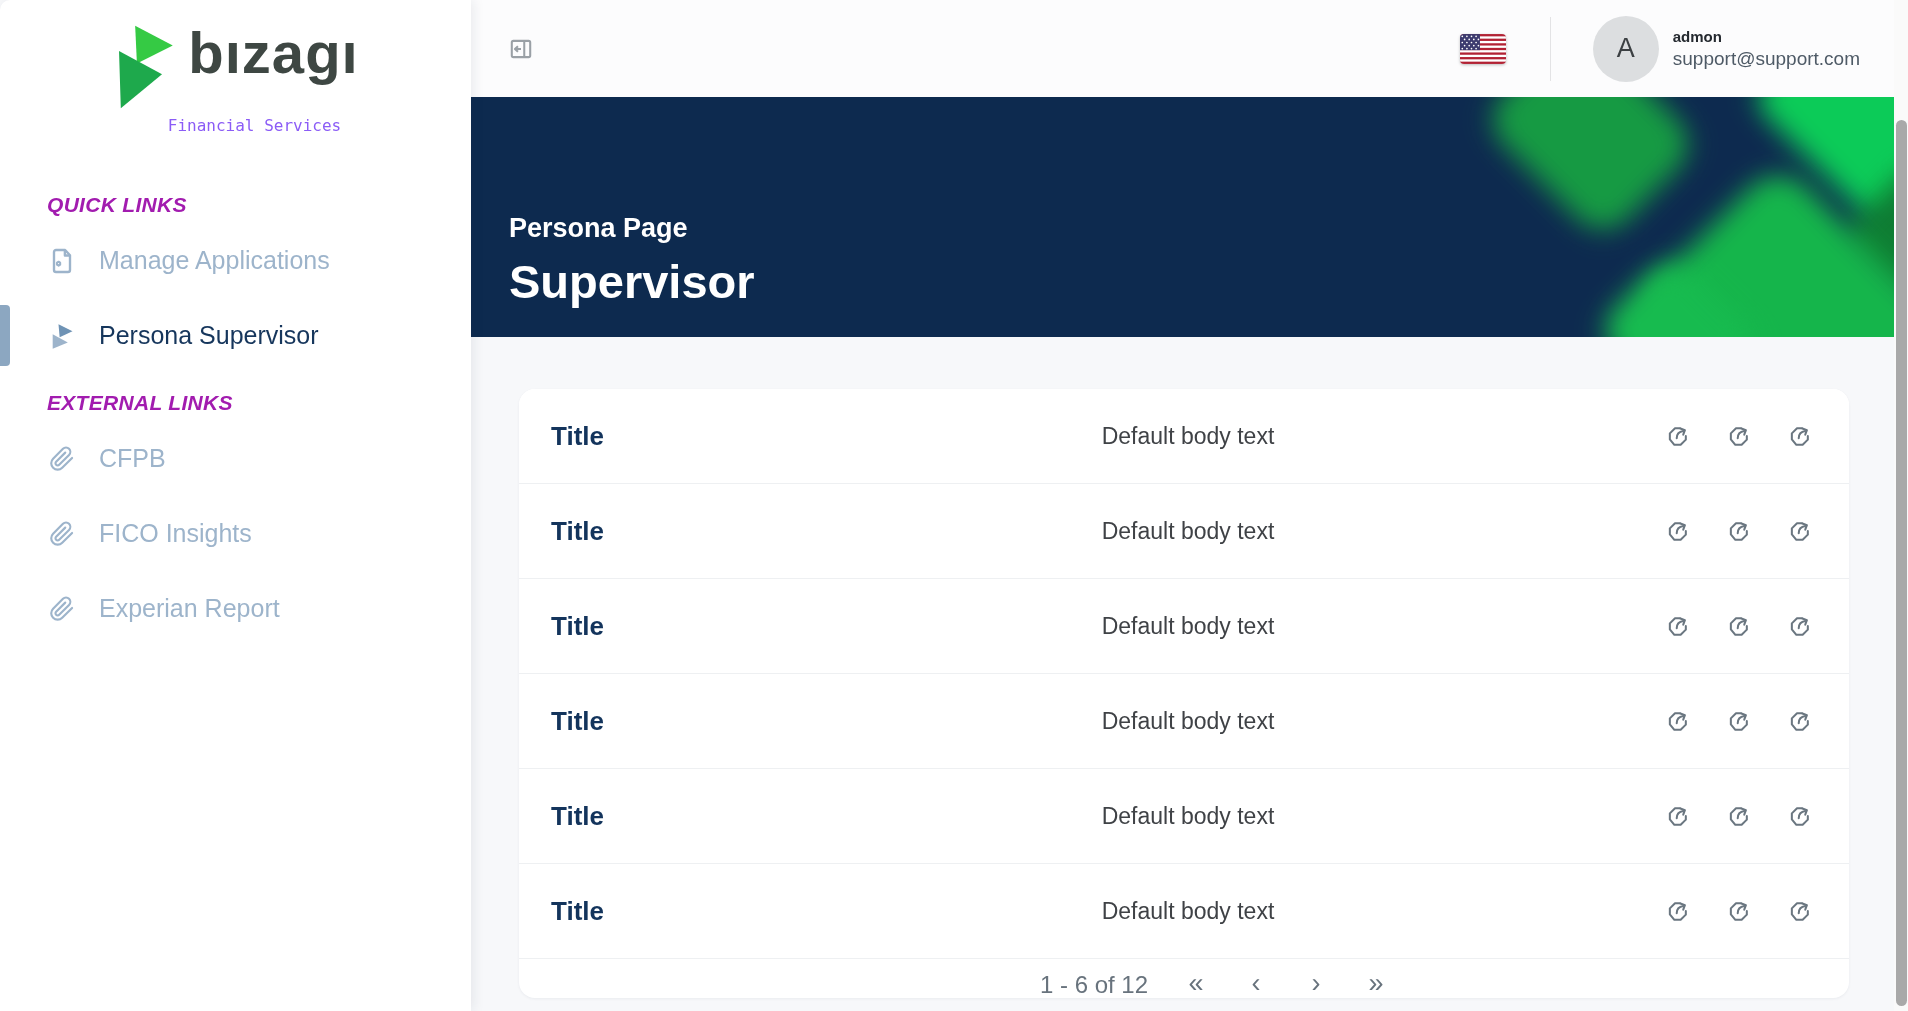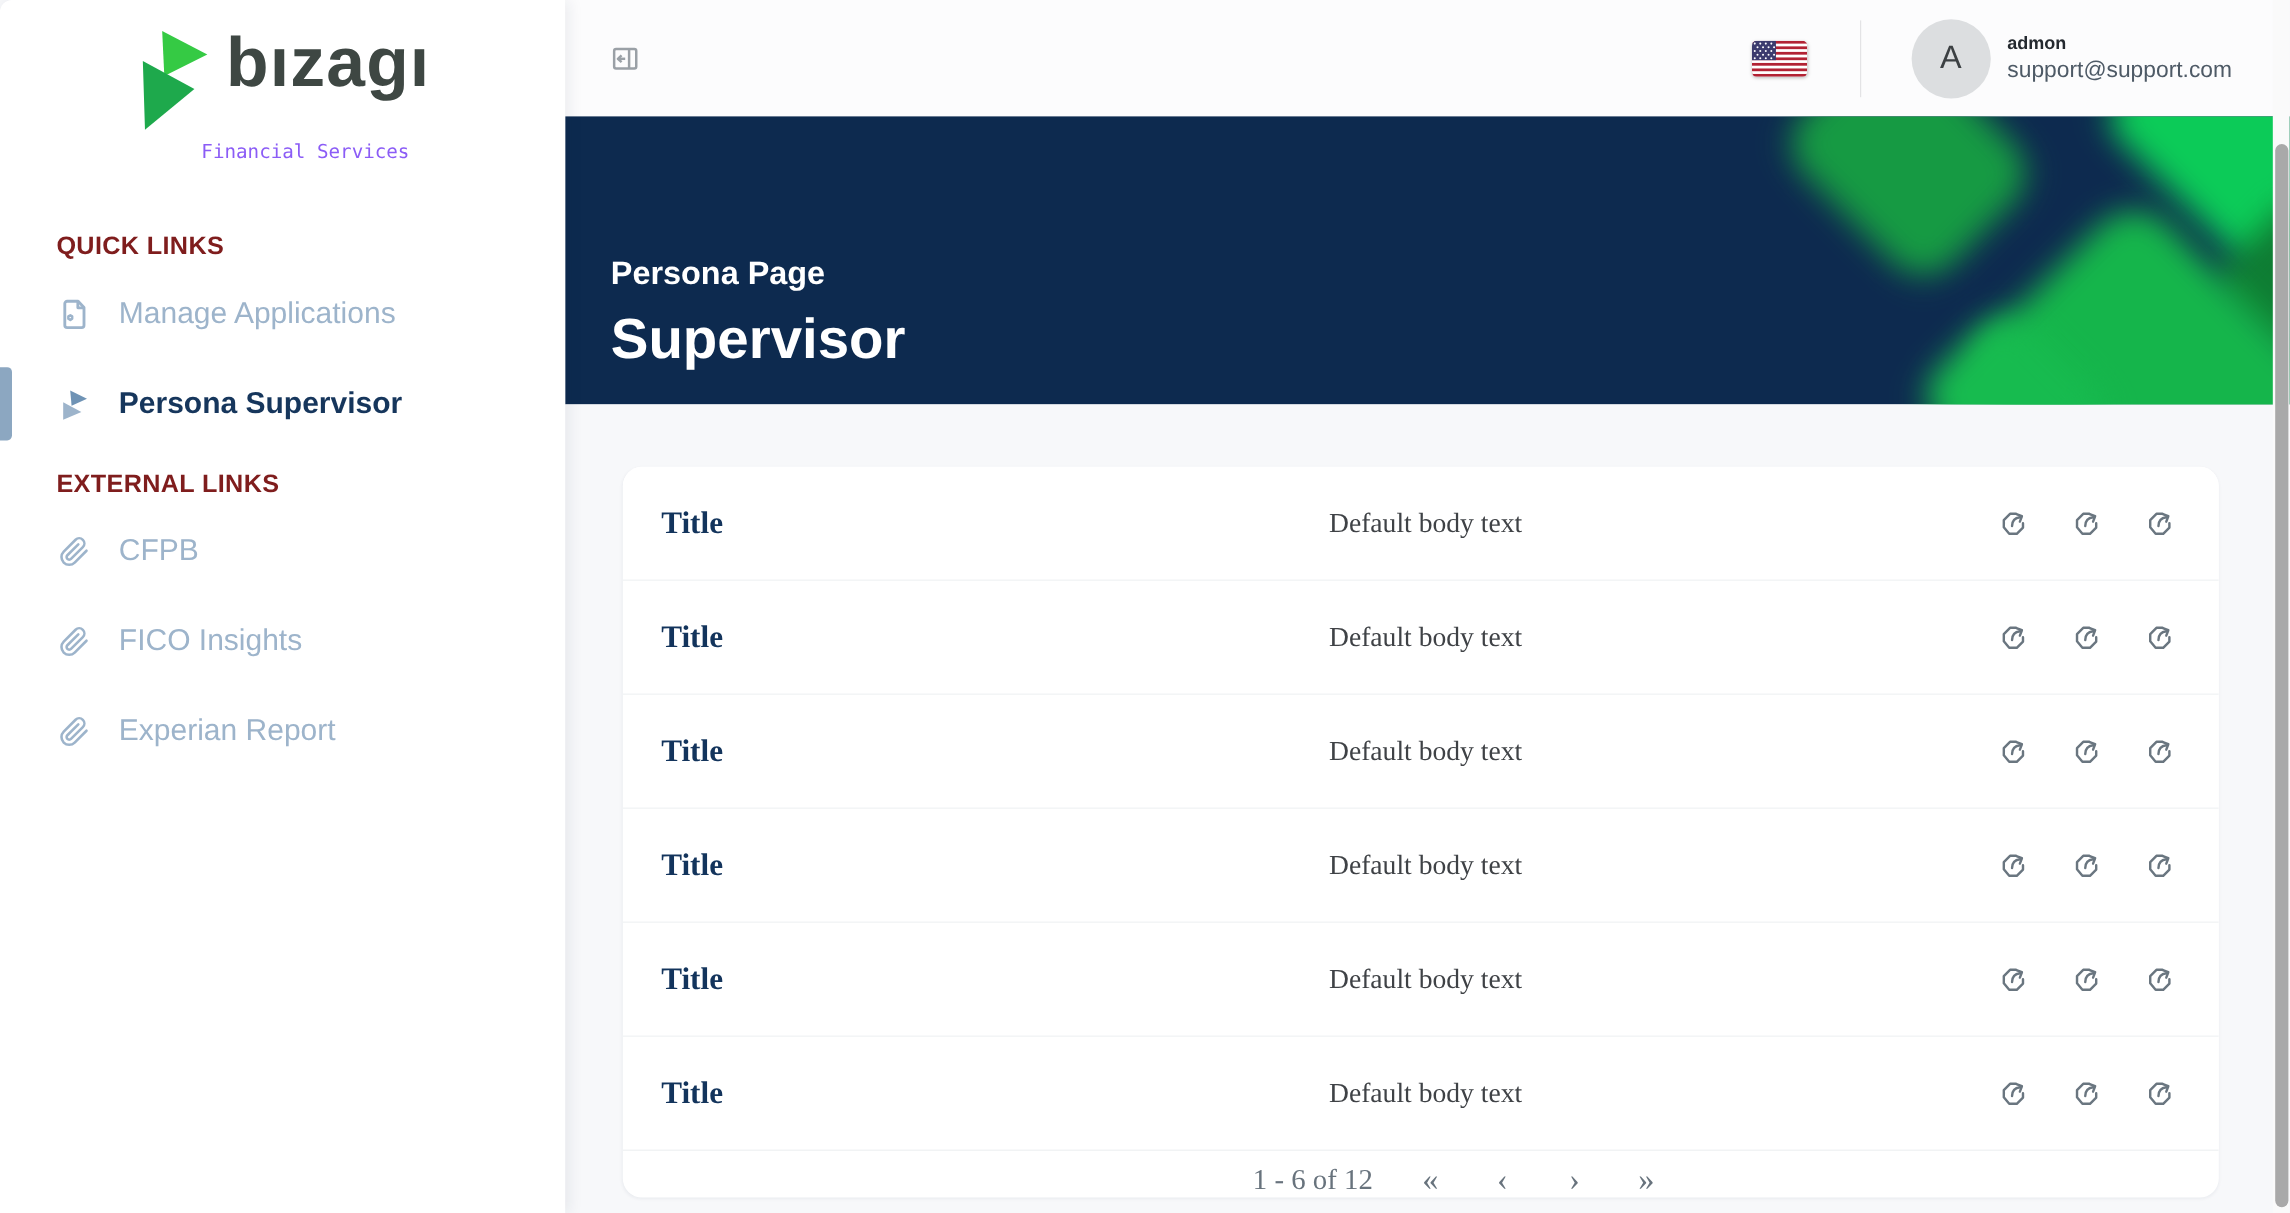--- a/index.html
+++ b/index.html
@@ -14,24 +14,24 @@
     background:#ffffff; position:relative; z-index:6;
     box-shadow:3px 0 12px rgba(20,40,70,0.08);
     border-top-left-radius:10px;
   }
   .logo-block { padding-top:24px; display:flex; flex-direction:column; align-items:center; }
   .logo-row { display:flex; align-items:flex-start; gap:10px; }
   .wordmark { font-size:58px; font-weight:700; color:#3e4743; letter-spacing:1px; line-height:1; }
   .logo-sub { font-family:"DejaVu Sans Mono", monospace; font-size:16px; color:#8b5cf6; margin-top:2px; margin-left:38px; letter-spacing:0px; }
 
   .nav { margin-top:58px; }
-  .nav-header { padding:0 47px; font-size:21px; font-weight:700; color:#7f1d1d; letter-spacing:0.3px; margin:18px 0 6px; }
+  .nav-header { padding:0 47px; font-size:21px; font-weight:700; color:#a21caf; letter-spacing:0.3px; margin:18px 0 6px;font-style:italic; }
   .nav-item { position:relative; display:flex; align-items:center; gap:22px; height:75px; padding:0 47px; font-size:25px; color:#9db4cb; cursor:pointer; }
   .nav-item .nav-ic { width:30px; height:30px; flex:0 0 30px; display:flex; align-items:center; justify-content:center; }
-  .nav-item.active { color:#16365c; font-weight:700; }
+  .nav-item.active { color:#16365c; font-weight:400; }
   .nav-item.active .active-bar {
     position:absolute; left:0; top:7px; bottom:7px; width:10px;
     background:#8ca7c1; border-radius:0 4px 4px 0;
   }
 
   
   .main { flex:1; display:flex; flex-direction:column; position:relative; min-width:0; }
 
   .topbar { height:97px; min-height:97px; background:#fcfcfd; display:flex; align-items:center; padding:0 48px 0 36px; }
   .collapse-btn { width:28px; height:28px; cursor:pointer; display:flex; align-items:center; justify-content:center; }
@@ -54,21 +54,21 @@
   .shape-2 { width:175px; height:140px; right:230px; top:-35px; background:#169a43; transform:rotate(45deg); border-radius:34px; }
   .shape-3 { width:250px; height:210px; right:-10px; top:120px; background:#15b54b; transform:rotate(45deg); border-radius:40px; }
   .shape-4 { width:120px; height:120px; right:-70px; top:85px; background:#0e7d33; transform:rotate(45deg); }
   .shape-5 { width:130px; height:110px; right:165px; top:185px; background:#17bb4f; transform:rotate(45deg); border-radius:30px; }
 
   
   .content { flex:1; background:#f7f8fa; position:relative; }
   .list-card {
     margin:52px 59px 0 48px; height:609px; background:#ffffff;
     border-radius:16px; box-shadow:0 1px 3px rgba(25,39,60,0.06);
-    overflow:hidden; display:flex; flex-direction:column;font-family:Liberation Serif, serif;
+    overflow:hidden; display:flex; flex-direction:column;
   }
   .row { height:95px; min-height:95px; display:grid; grid-template-columns:1fr 1fr 1fr; align-items:center;
          border-bottom:1px solid #eef0f2; padding:0 24px 0 32px; background:#fff; }
   .row-title { font-size:26px; font-weight:700; color:#13345c; }
   .row-body { font-size:23px; color:#3f4246; justify-self:center; }
   .row-actions { justify-self:end; display:flex; align-items:center; gap:34px; padding-right:12px; }
   .action-btn { width:27px; height:27px; cursor:pointer; color:#6a7680; }
   .action-btn svg { width:27px; height:27px; display:block; }
 
   .paginator { flex:1; display:flex; justify-content:center; align-items:flex-start; padding-top:12px; gap:36px; margin-left:60px; }

